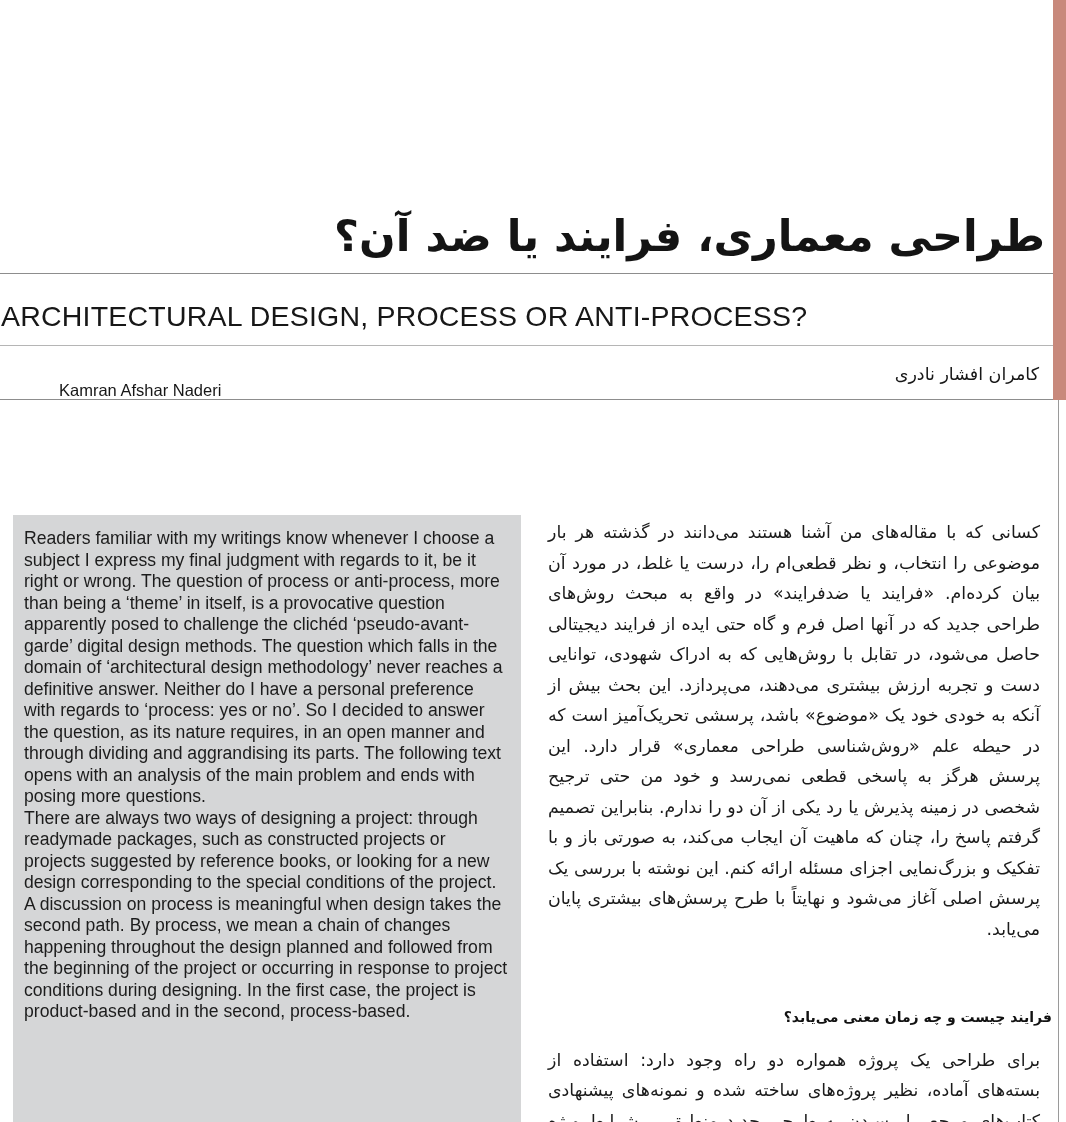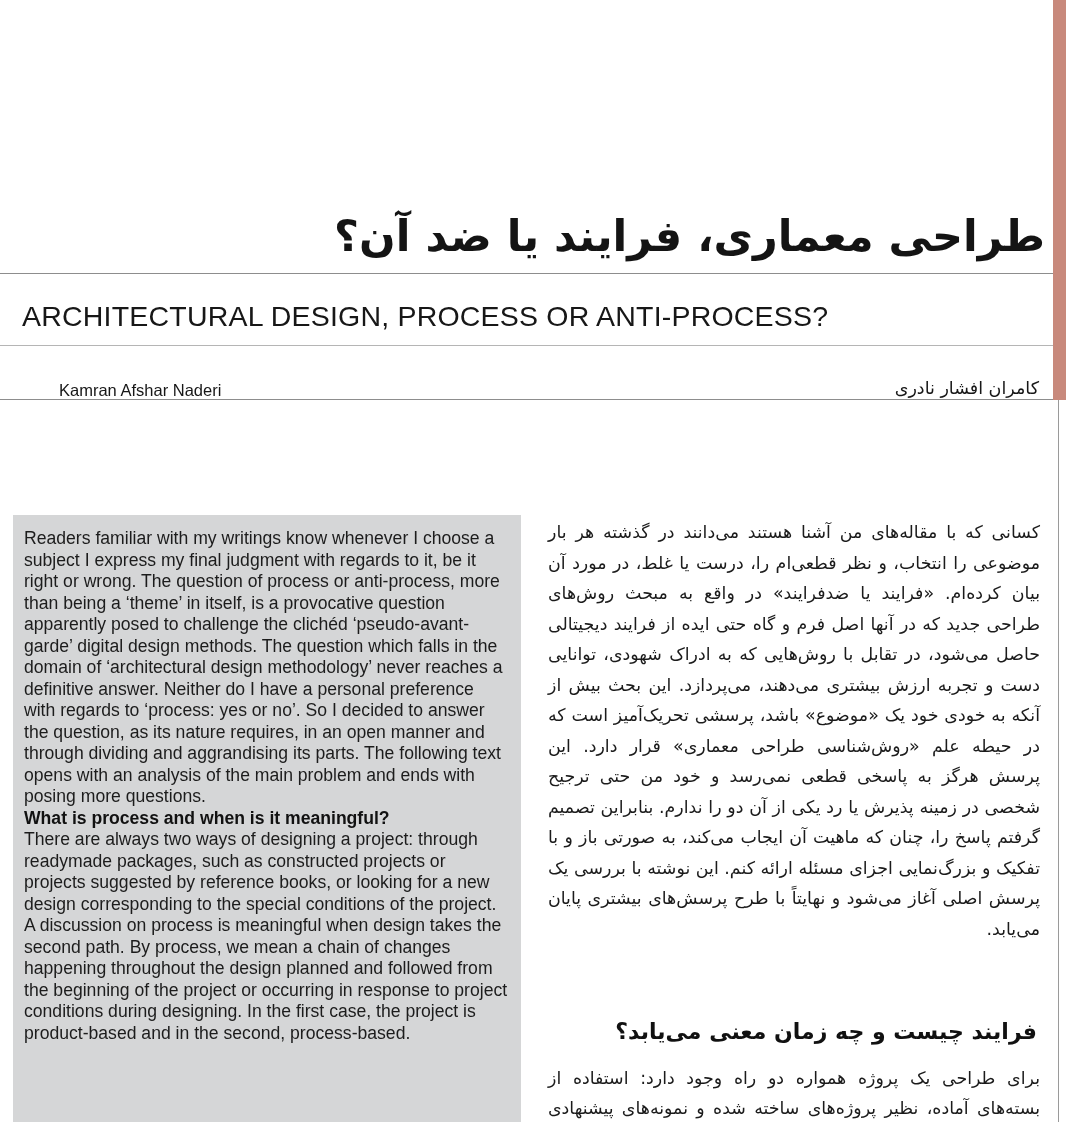--- a/index.html
+++ b/index.html
@@ -58,42 +58,42 @@
     font-weight: bold;
     line-height: 1.12;
     letter-spacing: -1px;
     color: #141414;
     white-space: nowrap;
   }
 
   .title-en {
     position: absolute;
     top: 300px;
-    left: 22px;
+    left: 1px;
     font-family: "Liberation Sans", sans-serif;
     font-size: 28.5px;
     font-weight: 400;
     letter-spacing: 0.2px;
     color: #171717;
     white-space: nowrap;
   }
 
   .byline-en {
     position: absolute;
     top: 381px;
     left: 11px;
     font-size: 16.5px;
     font-weight: 400;
     color: #171717;
     margin-left: 48px;
   }
 
   .byline-fa {
     position: absolute;
-    top: 378px;
+    top: 364px;
     right: 14px;
     direction: rtl;
     font-family: "DejaVu Sans", sans-serif;
     font-size: 17.5px;
     color: #171717;
   }
 
   
   .col-divider {
     position: absolute;
@@ -145,23 +145,23 @@
     text-align-last: right;
   }
   .col-fa p {
     margin: 12px;
     font-family: "DejaVu Sans", sans-serif;
     font-size: 17.4px;
     line-height: 30.5px;
     color: #1b1b1b;
   }
   .col-fa h2 {
-    margin: 15px;
-    font-family: "DejaVu Sans", sans-serif;
-    font-size: 22px;
+    margin: 0;
+    font-family: "DejaVu Sans", sans-serif;
+    font-size: 14px;
     line-height: 30.5px;
     font-weight: bold;
     color: #111111;
     text-align: right;
   }
   .col-fa .spacer { height: 46px; }
 </style>
 </head>
 <body>
 
@@ -182,21 +182,20 @@
   <div class="byline-fa">کامران افشار نادری</div>
 
   <div class="rule rule-3"></div>
 </div>
 
 <div class="col-divider"></div>
 
 <div class="col-en">
   <p>Readers familiar with my writings know whenever I choose a subject I express my final judgment with regards to it, be it right or wrong. The question of process or anti-process, more than being a ‘theme’ in itself, is a provocative question apparently posed to challenge the clichéd ‘pseudo-avant-garde’ digital design methods. The question which falls in the domain of ‘architectural design methodology’ never reaches a definitive answer. Neither do I have a personal preference with regards to ‘process: yes or no’. So I decided to answer the question, as its nature requires, in an open manner and through dividing and aggrandising its parts. The following text opens with an analysis of the main problem and ends with posing more questions.</p>
 
-  <h2 class="gap">What is process and when is it meaningful?</h2>
 
   <p>There are always two ways of designing a project: through readymade packages, such as constructed projects or projects suggested by reference books, or looking for a new design corresponding to the special conditions of the project. A discussion on process is meaningful when design takes the second path. By process, we mean a chain of changes happening throughout the design planned and followed from the beginning of the project or occurring in response to project conditions during designing. In the first case, the project is product-based and in the second, process-based.</p>
 </div>
 
 <div class="col-fa">
   <p>کسانی که با مقاله‌های من آشنا هستند می‌دانند در گذشته هر بار موضوعی را انتخاب، و نظر قطعی‌ام را، درست یا غلط، در مورد آن بیان کرده‌ام. «فرایند یا ضدفرایند» در واقع به مبحث روش‌های طراحی جدید که در آنها اصل فرم و گاه حتی ایده از فرایند دیجیتالی حاصل می‌شود، در تقابل با روش‌هایی که به ادراک شهودی، توانایی دست و تجربه ارزش بیشتری می‌دهند، می‌پردازد. این بحث بیش از آنکه به خودی خود یک «موضوع» باشد، پرسشی تحریک‌آمیز است که در حیطه علم «روش‌شناسی طراحی معماری» قرار دارد. این پرسش هرگز به پاسخی قطعی نمی‌رسد و خود من حتی ترجیح شخصی در زمینه پذیرش یا رد یکی از آن دو را ندارم. بنابراین تصمیم گرفتم پاسخ را، چنان که ماهیت آن ایجاب می‌کند، به صورتی باز و با تفکیک و بزرگ‌نمایی اجزای مسئله ارائه کنم. این نوشته با بررسی یک پرسش اصلی آغاز می‌شود و نهایتاً با طرح پرسش‌های بیشتری پایان می‌یابد.</p>
 
   <div class="spacer"></div>
 
   <h2>فرایند چیست و چه زمان معنی می‌یابد؟</h2>

